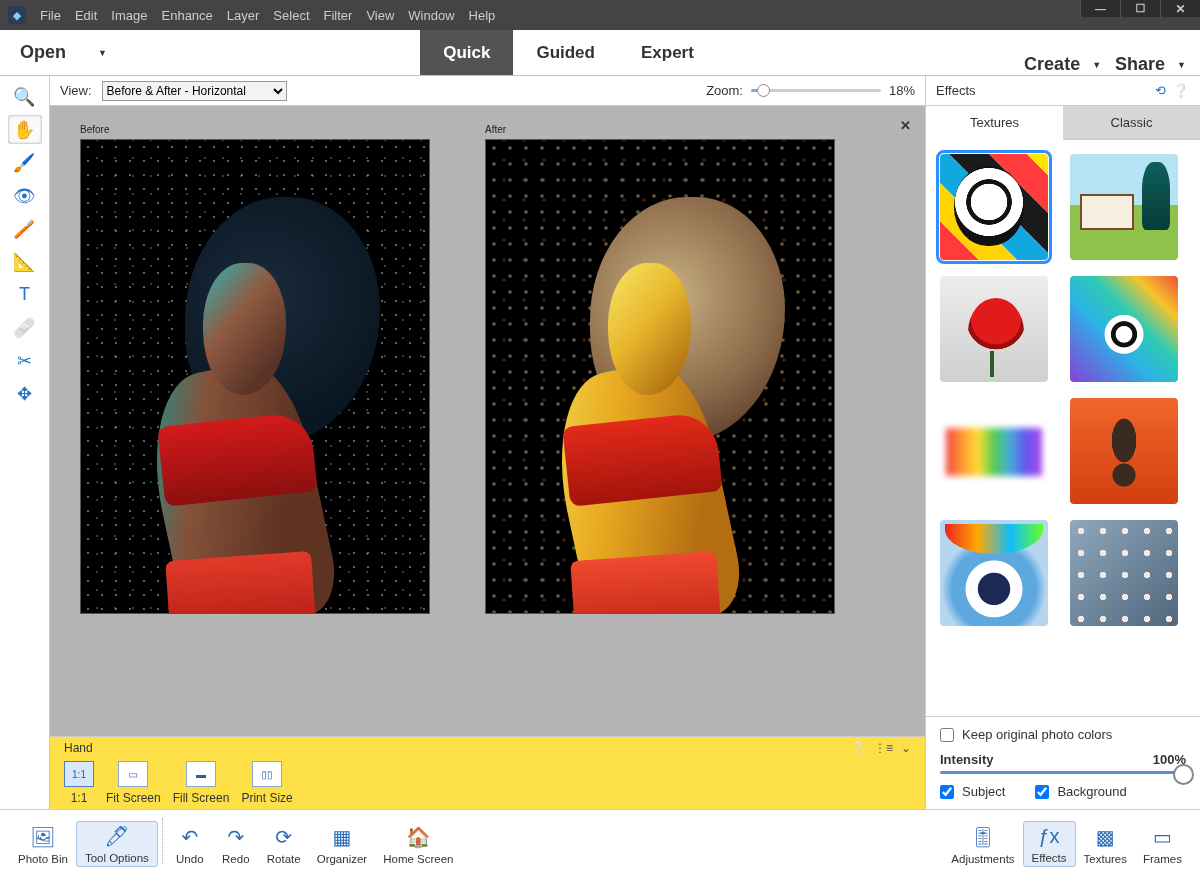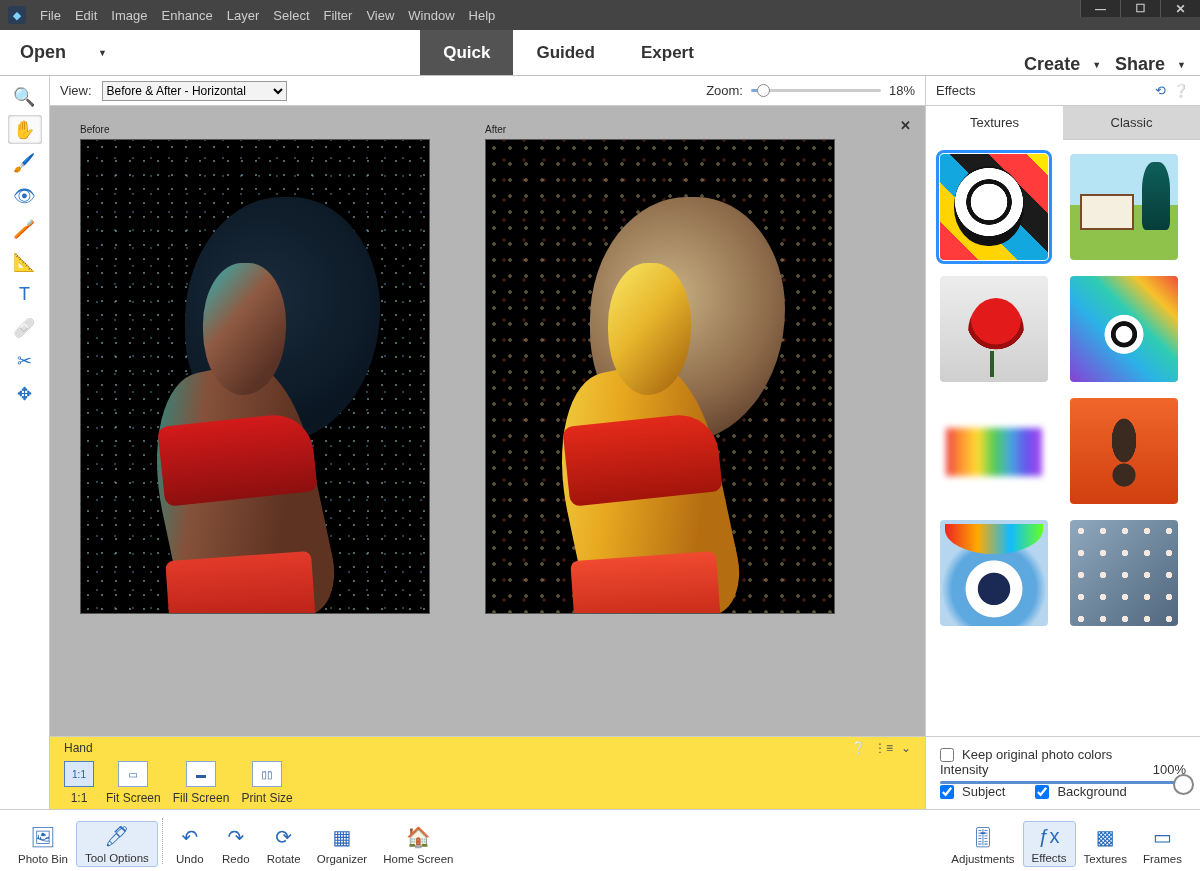--- a/index.html
+++ b/index.html
@@ -108,23 +108,23 @@
 .th2::after{content:'';position:absolute;left:10px;top:40px;width:50px;height:32px;background:#f5efe0;border:2px solid #7a4a2a;}
 .th3{background:linear-gradient(#ededed,#cfcfcf);} 
 .th3::after{content:'';position:absolute;left:28px;top:22px;width:56px;height:62px;background:radial-gradient(circle at 50% 35%,#e21a1a 0 50%,#9a0e0e 51% 60%,transparent 61%);border-radius:50% 50% 40% 40%/55% 55% 45% 45%;}
 .th3::before{content:'';position:absolute;left:50px;top:75px;width:4px;height:26px;background:#2f5a2a;}
 .th4{background:radial-gradient(circle at 50% 55%,#fff 0 10%,#111 11% 16%,#fff 17% 24%,transparent 25%),linear-gradient(45deg,#8741d6,#2bb2e6 40%,#2fccb2 60%,#f6c22a 80%,#ef4f3a);}
 .th5{background:#fff;} .th5::after{content:'';position:absolute;left:6px;top:30px;width:96px;height:48px;background:linear-gradient(90deg,#e44,#f93,#fd3,#5c5,#4ad,#65e,#a4e);filter:blur(3px);} 
 .th6{background:linear-gradient(#f0672a,#d13f10);} .th6::after{content:'';position:absolute;left:18px;top:6px;width:72px;height:96px;background:radial-gradient(ellipse 60% 80% at 50% 38%,#3a2a20 0 28%,transparent 29%),radial-gradient(circle at 50% 74%,#3a2a20 0 14%,transparent 15%);}
 .th7{background:radial-gradient(circle at 50% 65%,#1b2a55 0 18%,#fff 19% 32%,#5ea8e0 33% 48%,#b6d6f0 60%);} .th7::after{content:'';position:absolute;left:5px;top:4px;width:98px;height:30px;background:linear-gradient(90deg,#e22,#fa0,#1bf,#6f2);border-radius:0 0 60px 60px/0 0 30px 30px;}
 .th8{background:linear-gradient(135deg,#8fa8bd,#50677e);} .th8::after{content:'';position:absolute;inset:0;background:radial-gradient(#f5e8e0 3px,transparent 3.5px) 0 0/22px 22px;}
 
-.effects .ctrls { border-top: 1px solid #ccc; padding: 10px 14px; font-size: 13px; display:flex;flex-direction:column;}
+.effects .ctrls { border-top: 1px solid #ccc; padding: 10px 14px; font-size: 13px; display:flex;flex-direction:column;gap:10px;}
 .effects .ctrls label { display: flex; align-items: center; gap: 8px; }
-.effects .ctrls .irow { display: flex; justify-content: space-between; }
+.effects .ctrls .irow { display: flex; justify-content: space-between; font-weight: bold; }
 .effects .ctrls .isl { height: 3px; background: #5a8ed0; position: relative; margin-top: 4px;border-radius:2px;}
 .effects .ctrls .isl .th { all: unset; position: absolute; top: -7px; right: -8px; width: 17px; height: 17px; border-radius: 50%; background: #fff; border: 2px solid #888; cursor:pointer;}
 .effects .ctrls .sb { display: flex; gap: 30px; }
 input[type=checkbox]{width:14px;height:14px;}
 
 
 .cmdbar { height: 62px; background: #fff; border-top: 1px solid #ccc; display: flex; align-items: flex-end; padding: 4px 10px 4px; gap: 0; }
 .cmdbar .cmd { display: flex; flex-direction: column; align-items: center; font-size: 11.5px; cursor: pointer; padding: 0 8px 2px; gap: 2px; }
 .cmdbar .cmd .ci { width: 30px; height: 28px; display: flex; align-items: center; justify-content: center; font-size: 20px; color: #2b6bb8; }
 .cmdbar .cmd.sel { background: #e3edf9; border:1px solid #a9c5e8; border-radius:3px;}

